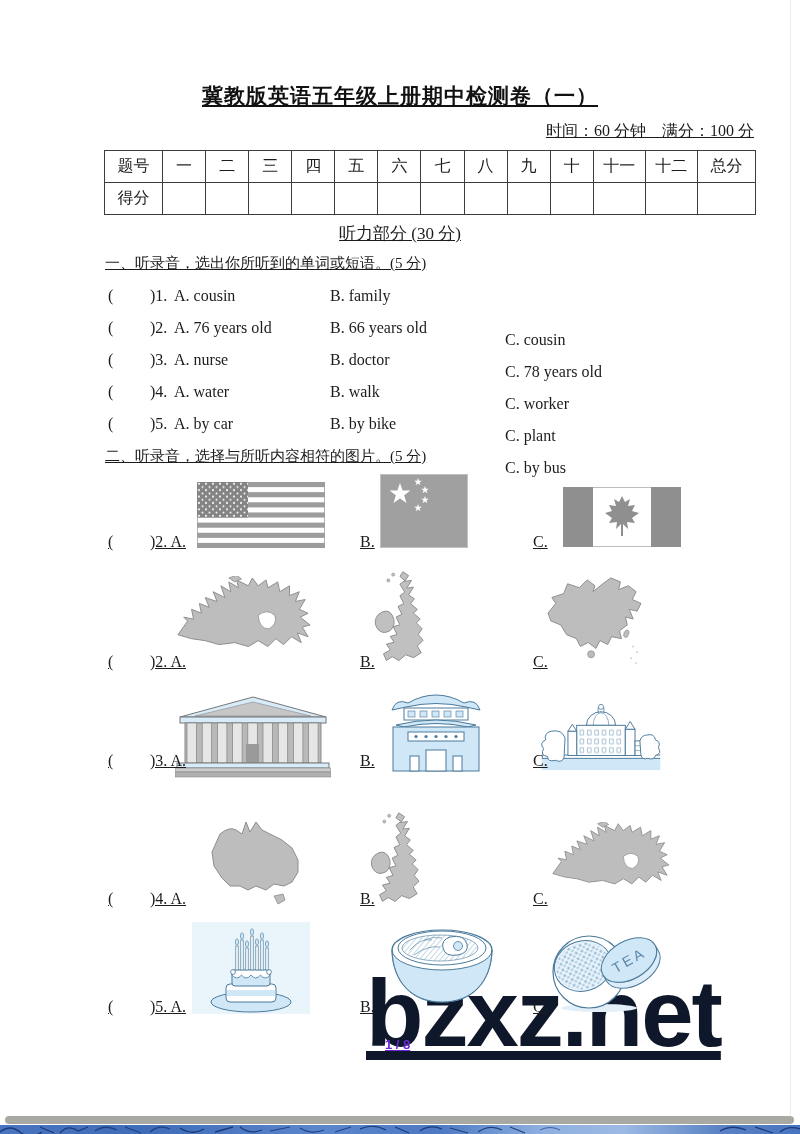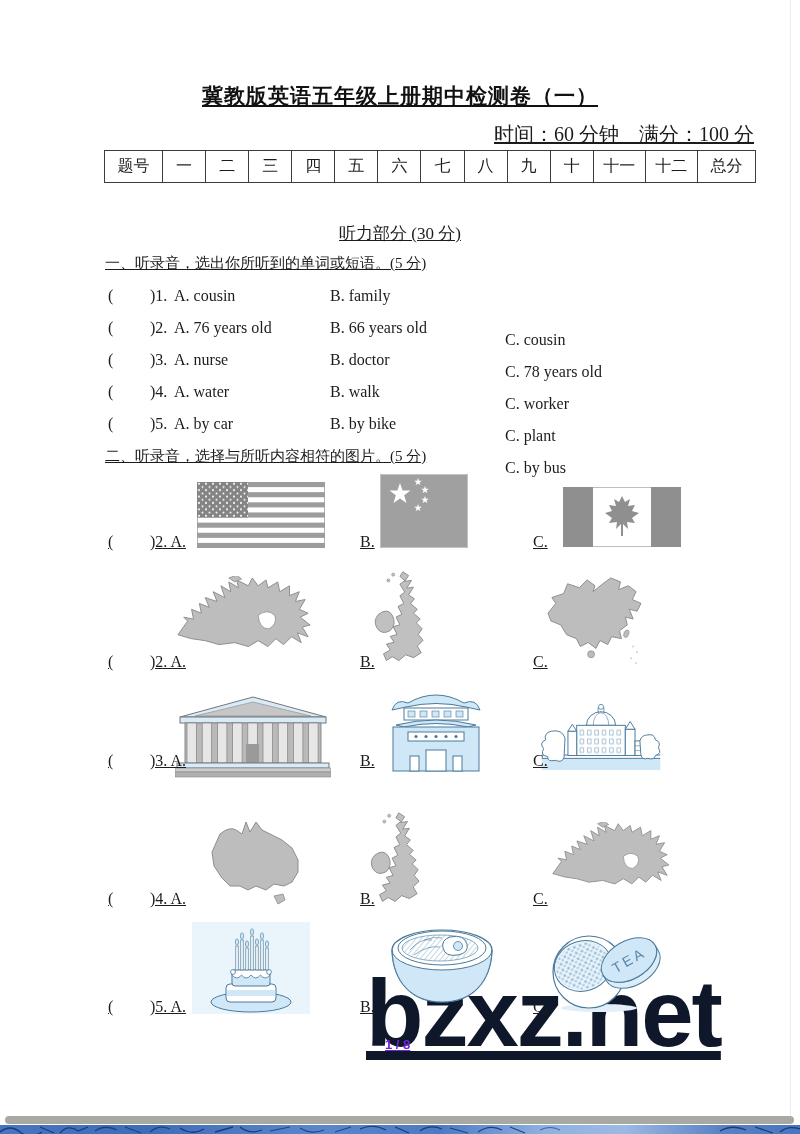--- a/index.html
+++ b/index.html
@@ -1,21 +1,21 @@
 <!DOCTYPE html>
 <html><head>
 <meta charset="utf-8">
 <style>
   html,body{margin:0;padding:0;background:#ffffff;}
   .page{position:relative;width:800px;height:1134px;background:#ffffff;overflow:hidden;
         font-family:"Liberation Serif","DejaVu Serif",serif;color:#1c1c1c;}
   .abs{position:absolute;white-space:nowrap;text-decoration:underline;}
   .title{left:0;right:0;top:82px;text-align:center;font-family:"Liberation Sans","DejaVu Sans",sans-serif;
          font-weight:bold;font-size:21px;letter-spacing:1px;color:#111;z-index:3;}
-  .infoline{top:121px;right:46px;font-size:20px;z-index:3;}
+  .infoline{top:121px;right:46px;font-size:16px;z-index:3;}
   table.score{position:absolute;left:104px;top:150px;width:652px;border-collapse:collapse;
          table-layout:fixed;font-size:16px;z-index:3;}
   table.score td{border:1px solid #3c3c3c;height:31px;text-align:center;padding:0;}
   .secTitle{left:0;right:0;top:222px;text-align:center;font-size:17px;z-index:3;}
   .heading{left:105px;font-size:15px;z-index:3;}
   .qrow{position:absolute;left:108px;width:640px;height:22px;font-size:16px;z-index:3;}
   .qrow span{position:absolute;white-space:nowrap;}
   .q-br{left:0;}
   .q-num{left:42px;}
   .q-a{left:66px;}
@@ -260,20 +260,36 @@
       <td>五</td>
       <td>六</td>
       <td>七</td>
       <td>八</td>
       <td>九</td>
       <td>十</td>
       <td>十一</td>
       <td>十二</td>
       <td>总分</td>
     </tr>
+    <tr>
+      <td>得分</td>
+      <td></td>
+          <td></td>
+      <td></td>
+          <td></td>
+      <td></td>
+          <td></td>
+      <td></td>
+          <td></td>
+      <td></td>
+          <td></td>
+      <td></td>
+          <td></td>
+      <td></td>
+    </tr>
   </tbody>
     </table>
 
   <div class="abs secTitle">听力部分 (30 分)</div>
   <div class="abs heading" style="top:254px">一、听录音，选出你所听到的单词或短语。(5 分)</div>
 
   <div class="qrow" style="top:287px">
     <span class="q-br">(</span>
     <span class="q-num">)1.</span>
     <span class="q-a">A. cousin</span>

